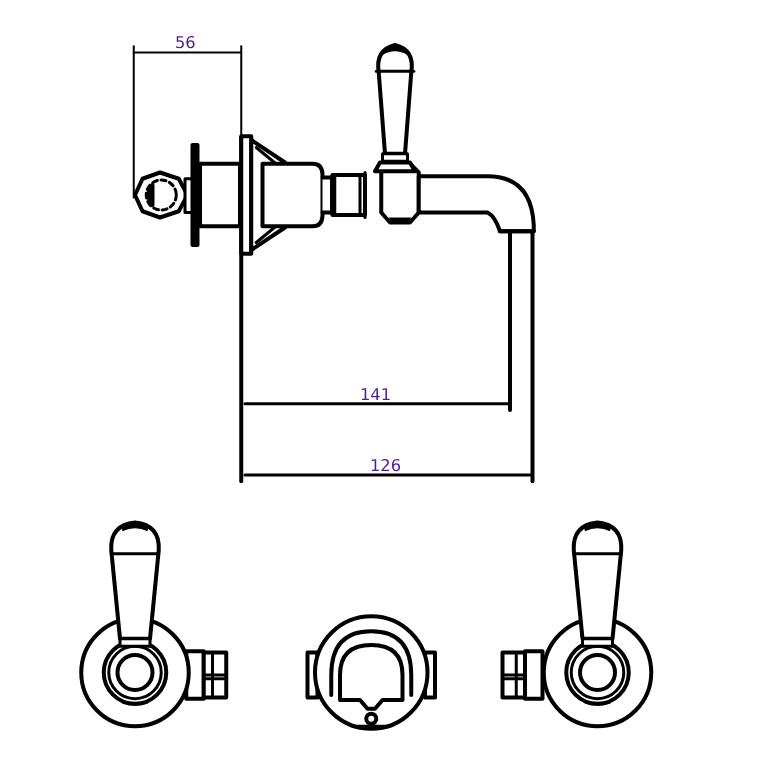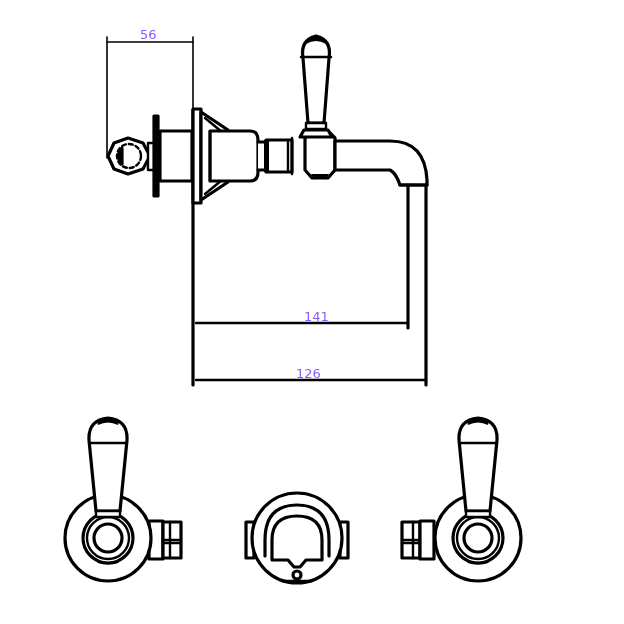--- a/index.html
+++ b/index.html
@@ -24,21 +24,21 @@
     .ln { fill: none; stroke: #000; stroke-linejoin: round; stroke-linecap: round; }
     .thin { stroke-width: 1.6; }
     .med { stroke-width: 2.4; }
     .thick { stroke-width: 3.2; }
     .fill-w { fill: #fff; }
     .fill-k { fill: #000; }
     .dim-label {
       position: absolute;
       font-family: "DejaVu Sans", sans-serif;
       font-size: 13px;
-      color: #8b5cf6;
+      color: #4c1d95;
       line-height: 1;
       white-space: nowrap;
     }
   </style>
 </head>
 <body>
 
 <svg id="drawing" viewBox="0 0 624 624" xmlns="http://www.w3.org/2000/svg">
 
   <g>
@@ -155,14 +155,14 @@
     <circle class="ln thick" cx="478" cy="538" r="14"></circle>
     <path class="fill-k" d="M466,560 Q478,566 490,560 L488,563 Q478,566 468,563 Z"></path>
     <path class="ln thick fill-w" d="M459,440 Q458,420 478,418 Q498,420 497,440 L490,511 L466,511 Z"></path>
     <path class="fill-k" d="M467,421 Q478,414 489,421 L488,425 Q478,420 468,425 Z"></path>
     <line class="ln med" x1="459" y1="443" x2="497" y2="443"></line>
     <rect class="ln med fill-w" x="466" y="511" width="24" height="6"></rect>
   </g>
 </svg>
 
 <div class="dim-label" style="left:140px; top:28px;">56</div>
-<div class="dim-label" style="left:288px; top:310px;margin-left:16px;">141</div>
+<div class="dim-label" style="left:288px; top:310px;">141</div>
 <div class="dim-label" style="left:296px; top:367px;">126</div>
 
 </body></html>

